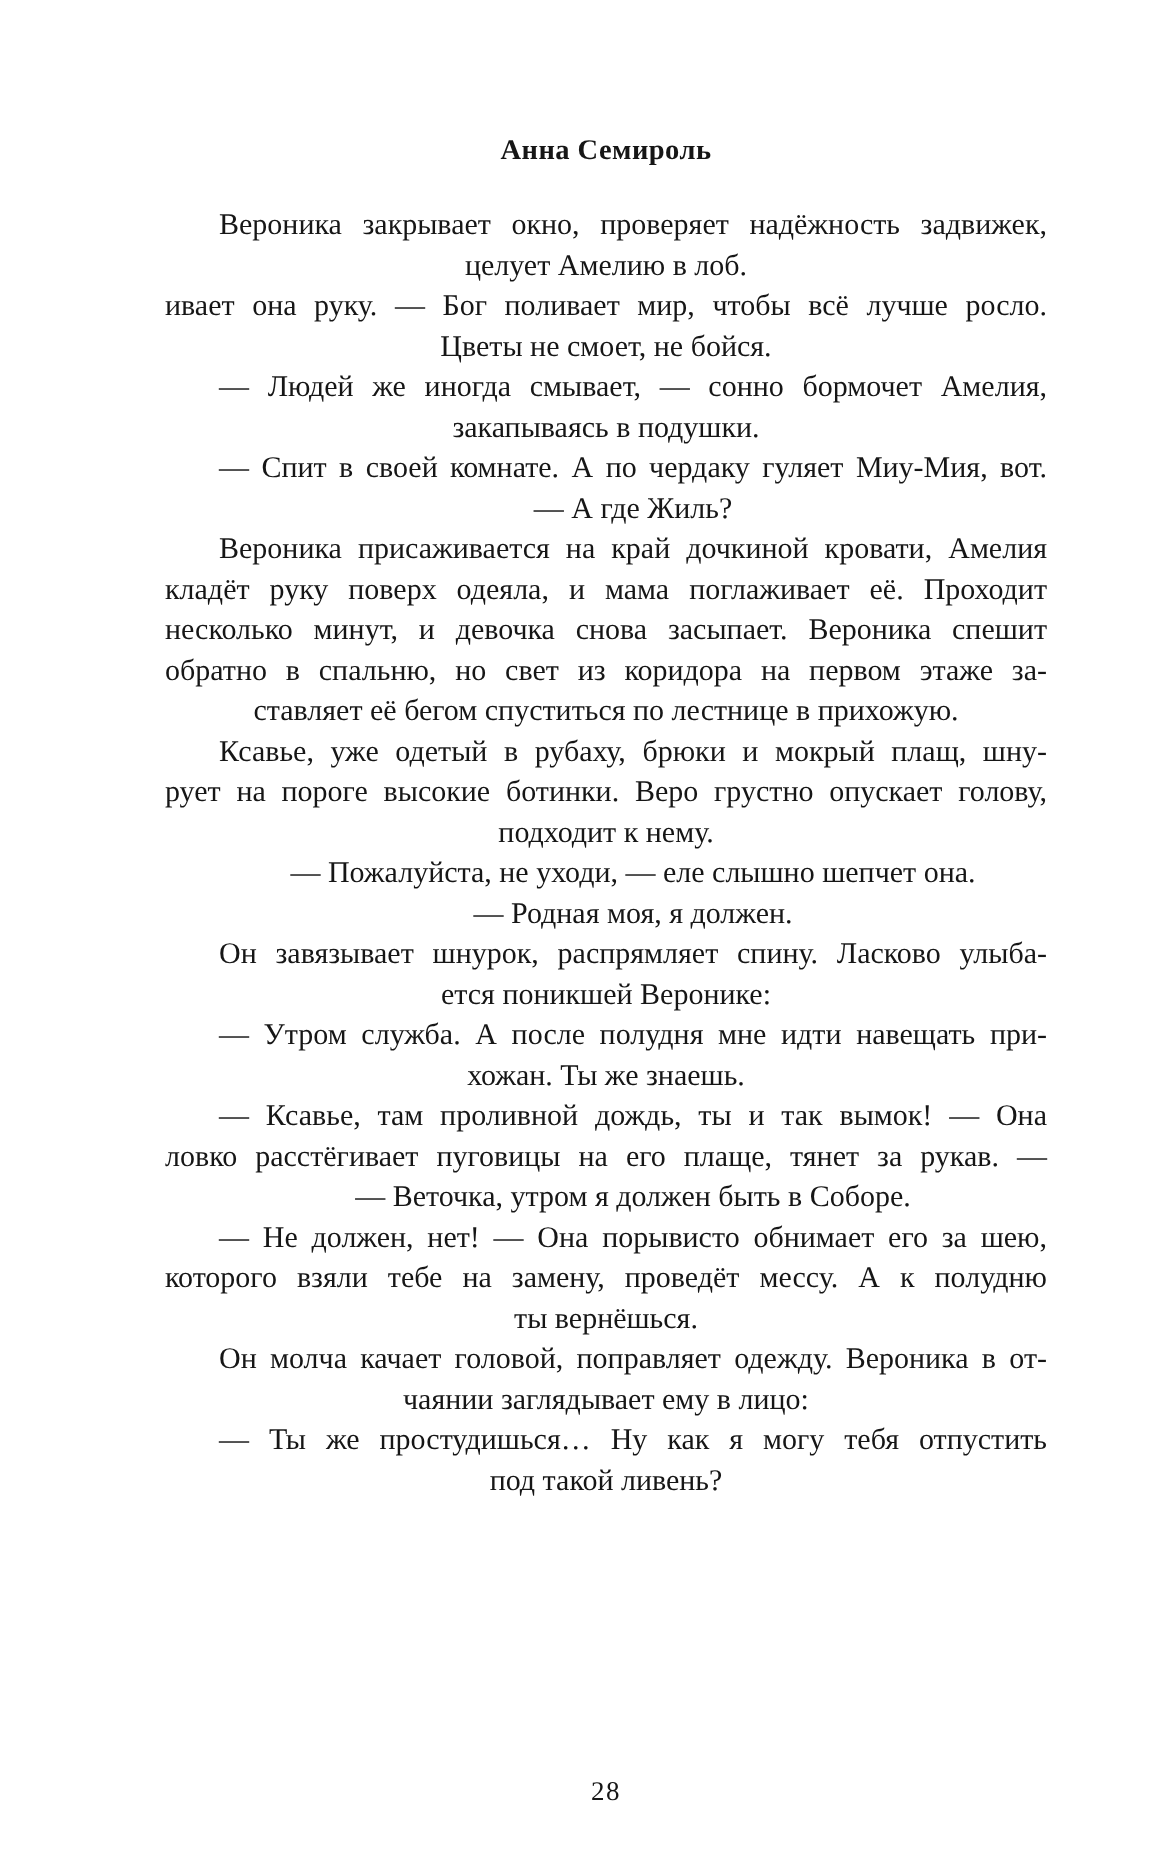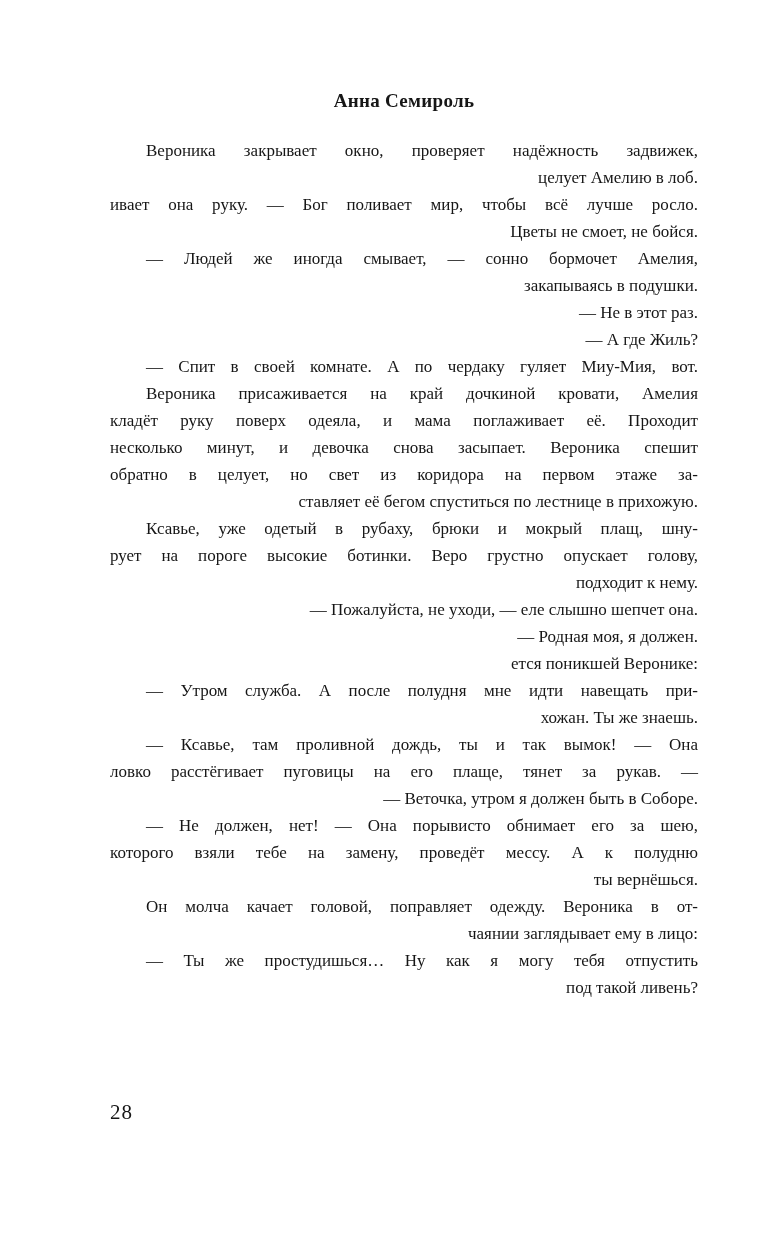--- a/index.html
+++ b/index.html
@@ -25,73 +25,73 @@
   }
   .author-header {
     text-align: center;
     font-size: 19px;
     line-height: 22px;
     font-weight: 700;
     letter-spacing: 0.3px;
   }
   .text-block {
     margin-top: 25px;
-    font-size: 17px;
+    font-size: 20px;
     line-height: 27px;
   }
   .line {
     height: 27px;
     white-space: normal;
-    text-align: right;
+    text-align: center;
   }
   .line.fill {
     text-align: justify;
     text-align-last: justify;
     -moz-text-align-last: justify;
   }
   .line.indent {
     padding-left: 36px;
   }
   .page-number {
     position: absolute;
     left: 110px;
-    top: 1100px;
+    top: 1182px;
     width: 588px;
-    text-align: left;
-    font-size: 21px;
+    text-align: center;
+    font-size: 18px;
     line-height: 24px;
     letter-spacing: 1px;
   }
 </style>
 </head>
 <body>
 
 <div class="book-page">
   <div class="column">
     <div class="author-header">Анна Семироль</div>
     <div class="text-block">
         <div class="line indent fill">Вероника закрывает окно, проверяет надёжность задвижек,</div>
         <div class="line">целует Амелию в лоб.</div>
         <div class="line fill">ивает она руку. — Бог поливает мир, чтобы всё лучше росло.</div>
         <div class="line">Цветы не смоет, не бойся.</div>
         <div class="line indent fill">— Людей же иногда смывает, — сонно бормочет Амелия,</div>
         <div class="line">закапываясь в подушки.</div>
-        <div class="line indent">— Не в этот раз.</div>
+        <div class="line indent fill">— Спит в своей комнате. А по чердаку гуляет Миу-Мия, вот.</div>
         <div class="line indent">— А где Жиль?</div>
-        <div class="line indent fill">— Спит в своей комнате. А по чердаку гуляет Миу-Мия, вот.</div>
         <div class="line indent fill">Вероника присаживается на край дочкиной кровати, Амелия</div>
         <div class="line fill">кладёт руку поверх одеяла, и мама поглаживает её. Проходит</div>
         <div class="line fill">несколько минут, и девочка снова засыпает. Вероника спешит</div>
-        <div class="line fill">обратно в целует, но свет из коридора на первом этаже за-</div>
+        <div class="line fill">обратно в спальню, но свет из коридора на первом этаже за-</div>
         <div class="line">ставляет её бегом спуститься по лестнице в прихожую.</div>
         <div class="line indent fill">Ксавье, уже одетый в рубаху, брюки и мокрый плащ, шну-</div>
         <div class="line fill">рует на пороге высокие ботинки. Веро грустно опускает голову,</div>
         <div class="line">подходит к нему.</div>
         <div class="line indent">— Пожалуйста, не уходи, — еле слышно шепчет она.</div>
         <div class="line indent">— Родная моя, я должен.</div>
+        <div class="line indent fill">Он завязывает шнурок, распрямляет спину. Ласково улыба-</div>
         <div class="line">ется поникшей Веронике:</div>
         <div class="line indent fill">— Утром служба. А после полудня мне идти навещать при-</div>
         <div class="line">хожан. Ты же знаешь.</div>
         <div class="line indent fill">— Ксавье, там проливной дождь, ты и так вымок! — Она</div>
         <div class="line fill">ловко расстёгивает пуговицы на его плаще, тянет за рукав. —</div>
         <div class="line indent">— Веточка, утром я должен быть в Соборе.</div>
         <div class="line indent fill">— Не должен, нет! — Она порывисто обнимает его за шею,</div>
         <div class="line fill">которого взяли тебе на замену, проведёт мессу. А к полудню</div>
         <div class="line">ты вернёшься.</div>
         <div class="line indent fill">Он молча качает головой, поправляет одежду. Вероника в от-</div>

